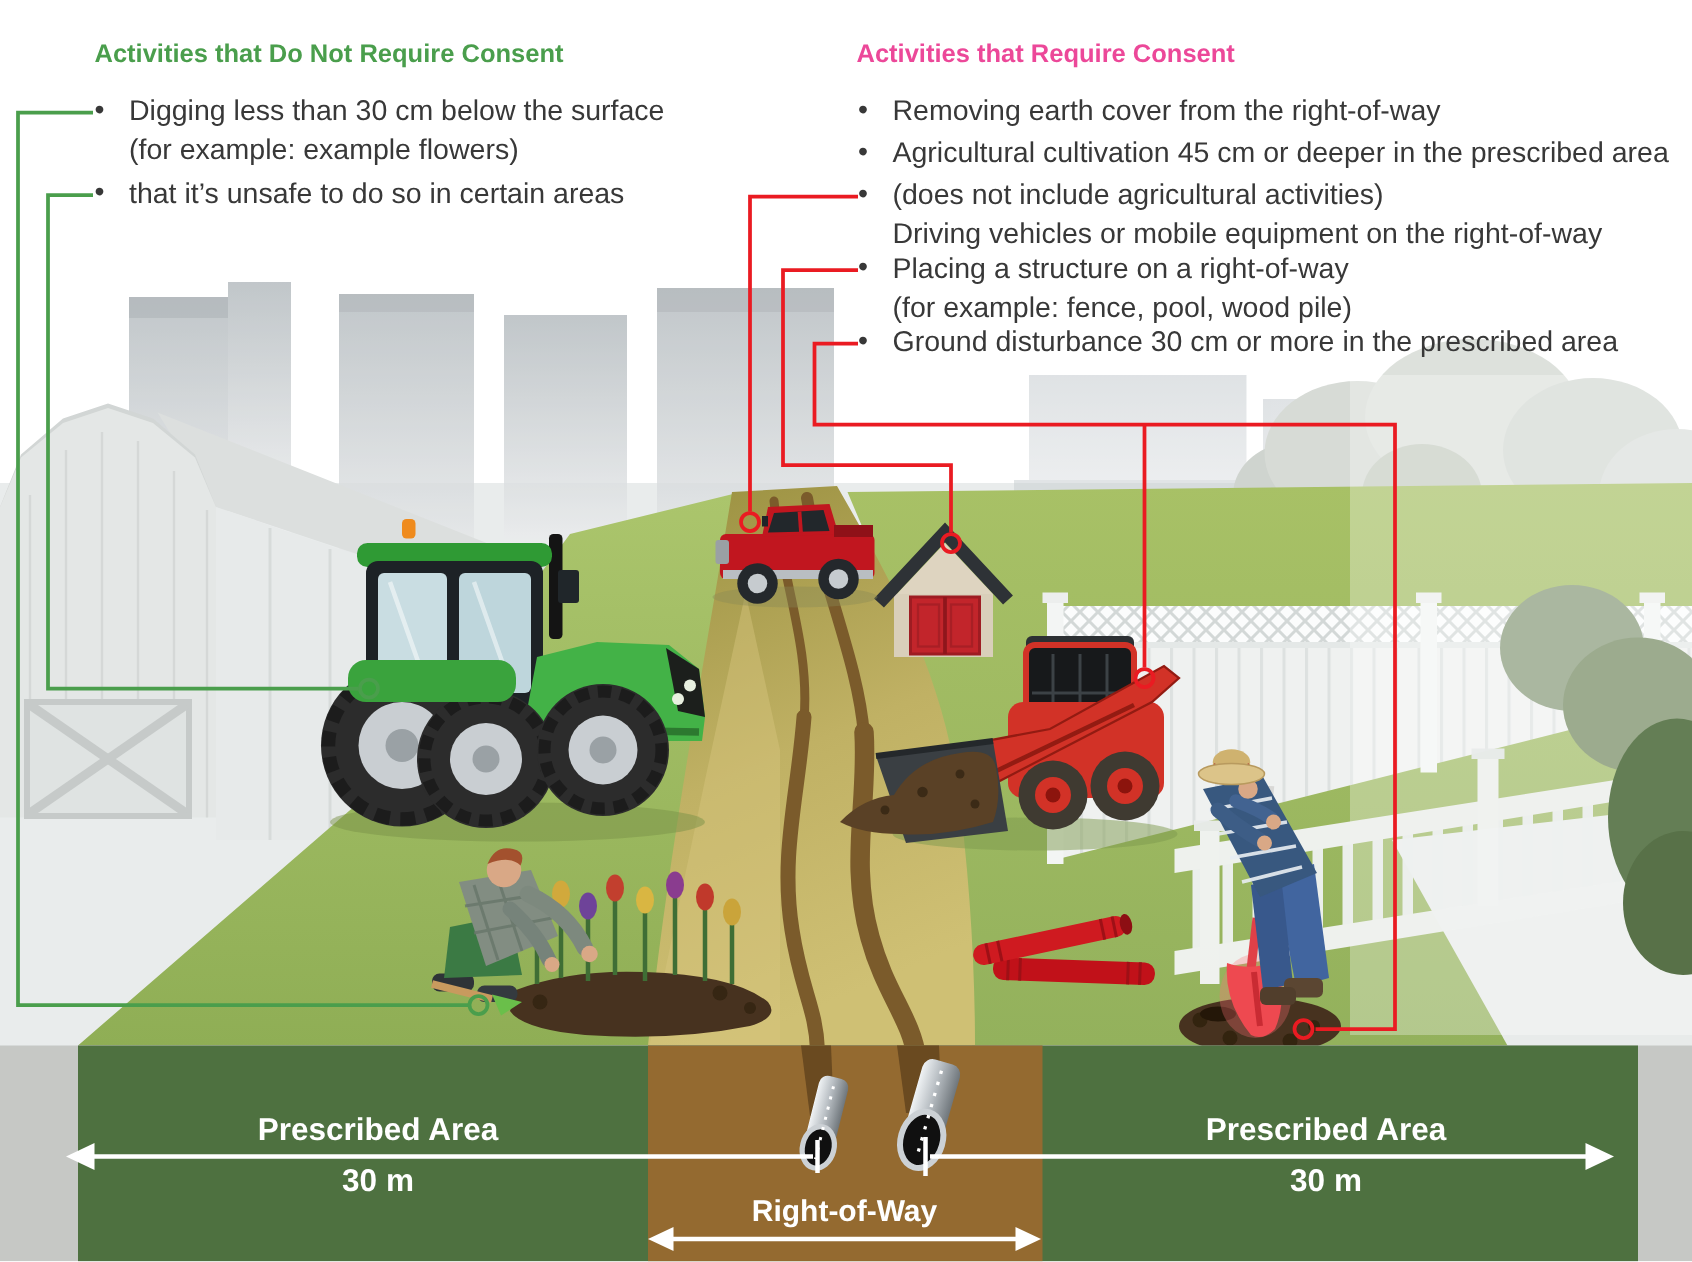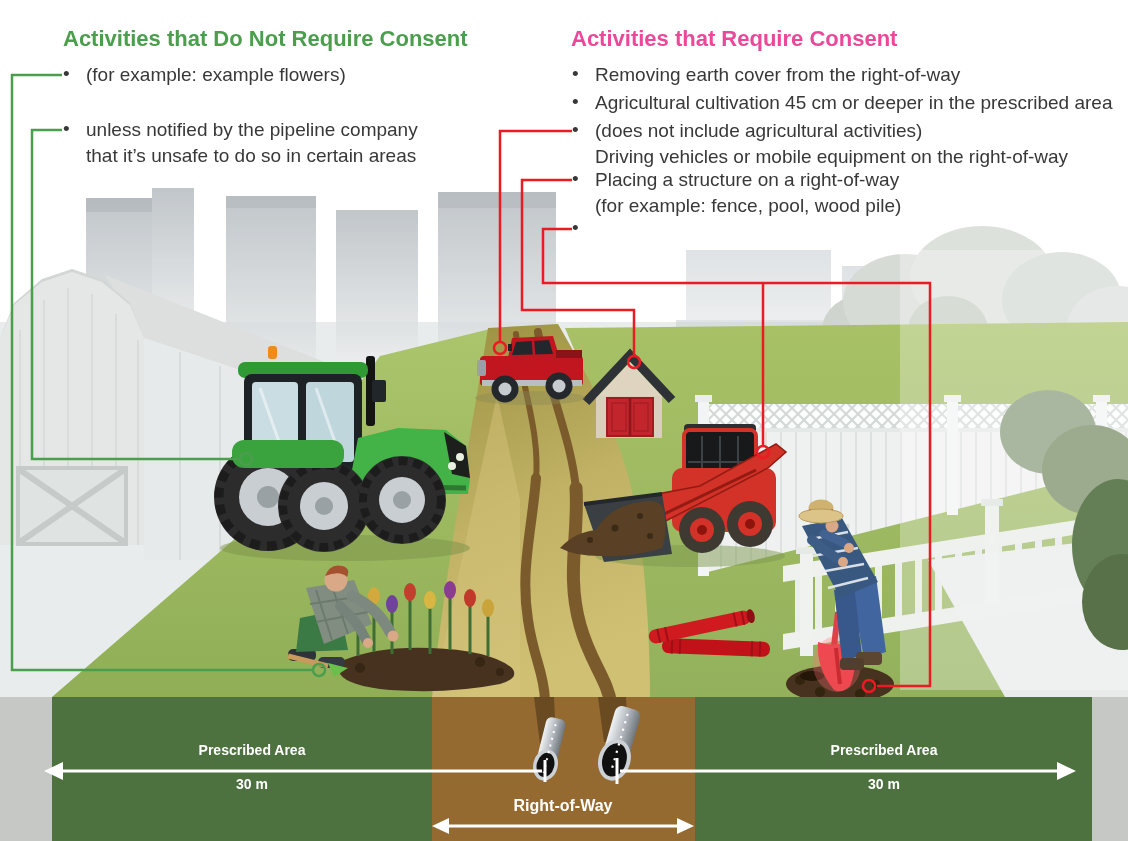--- a/index.html
+++ b/index.html
@@ -1,29 +1,29 @@
 <!DOCTYPE html>
 <html><head>
 <meta charset="utf-8">
 <style>
   html,body{margin:0;padding:0;background:#fff;}
   #stage{position:relative;width:1128px;height:841px;background:#ffffff;
          font-family:"Liberation Sans",sans-serif;overflow:hidden;}
   #scene-svg{position:absolute;left:0;top:0;}
-  .heading{position:absolute;top:26px;font-size:22px;font-weight:bold;white-space:nowrap;}
+  .heading{position:absolute;top:26px;font-size:17px;font-weight:bold;white-space:nowrap;}
   #head-left{left:63px;color:#4a9e4c;}
   #head-right{left:571px;color:#ec4899;}
   .item{position:absolute;font-size:19px;line-height:26px;color:#383838;white-space:nowrap;}
   .item .dot{position:absolute;left:0;top:-1px;font-size:19px;color:#383838;}
   .item .lines{margin-left:23px;}
   .col-left .item{left:63px;}
   .col-right .item{left:572px;}
-  .band-label{position:absolute;color:#ffffff;font-weight:bold;font-size:14px;
+  .band-label{position:absolute;color:#ffffff;font-weight:bold;font-size:21px;
               text-align:center;white-space:nowrap;}
-  .band-label.small{font-size:16px;}
+  .band-label.small{font-size:20px;}
 </style>
 </head>
 <body>
 
 <div id="stage">
 
   <svg id="scene-svg" width="1128" height="841" viewBox="0 0 1128 841">
     <defs>
       <linearGradient id="gFade" x1="0" y1="0" x2="0" y2="1">
         <stop offset="0" stop-color="#b2b9bd"></stop>
@@ -444,27 +444,27 @@
       <circle cx="763" cy="452" r="6"></circle>
       <circle cx="869" cy="686" r="6"></circle>
     </g>
   </svg>
 
   <div class="col-left">
     <div class="heading" id="head-left">Activities that Do Not Require Consent</div>
     <div class="item" style="top:62px">
       <span class="dot">•</span>
       <div class="lines">
+        <div>Digging less than 30 cm below the surface</div>
         <div>(for example: example flowers)</div>
       </div>
     </div>
     <div class="item" style="top:117px">
       <span class="dot">•</span>
       <div class="lines">
-        <div>unless notified by the pipeline company</div>
         <div>that it’s unsafe to do so in certain areas</div>
       </div>
     </div>
   </div>
 
   <div class="col-right">
     <div class="heading" id="head-right">Activities that Require Consent</div>
     <div class="item" style="top:62px">
       <span class="dot">•</span>
       <div class="lines">
@@ -487,20 +487,21 @@
     <div class="item" style="top:167px">
       <span class="dot">•</span>
       <div class="lines">
         <div>Placing a structure on a right-of-way</div>
         <div>(for example: fence, pool, wood pile)</div>
       </div>
     </div>
     <div class="item" style="top:216px">
       <span class="dot">•</span>
       <div class="lines">
+        <div>Ground disturbance 30 cm or more in the prescribed area</div>
       </div>
     </div>
   </div>
 
   <div class="band-label" style="left:122px;top:742px;width:260px">Prescribed Area</div>
   <div class="band-label" style="left:122px;top:776px;width:260px">30 m</div>
   <div class="band-label" style="left:754px;top:742px;width:260px">Prescribed Area</div>
   <div class="band-label" style="left:754px;top:776px;width:260px">30 m</div>
   <div class="band-label small" style="left:468px;top:797px;width:190px">Right-of-Way</div>
 

